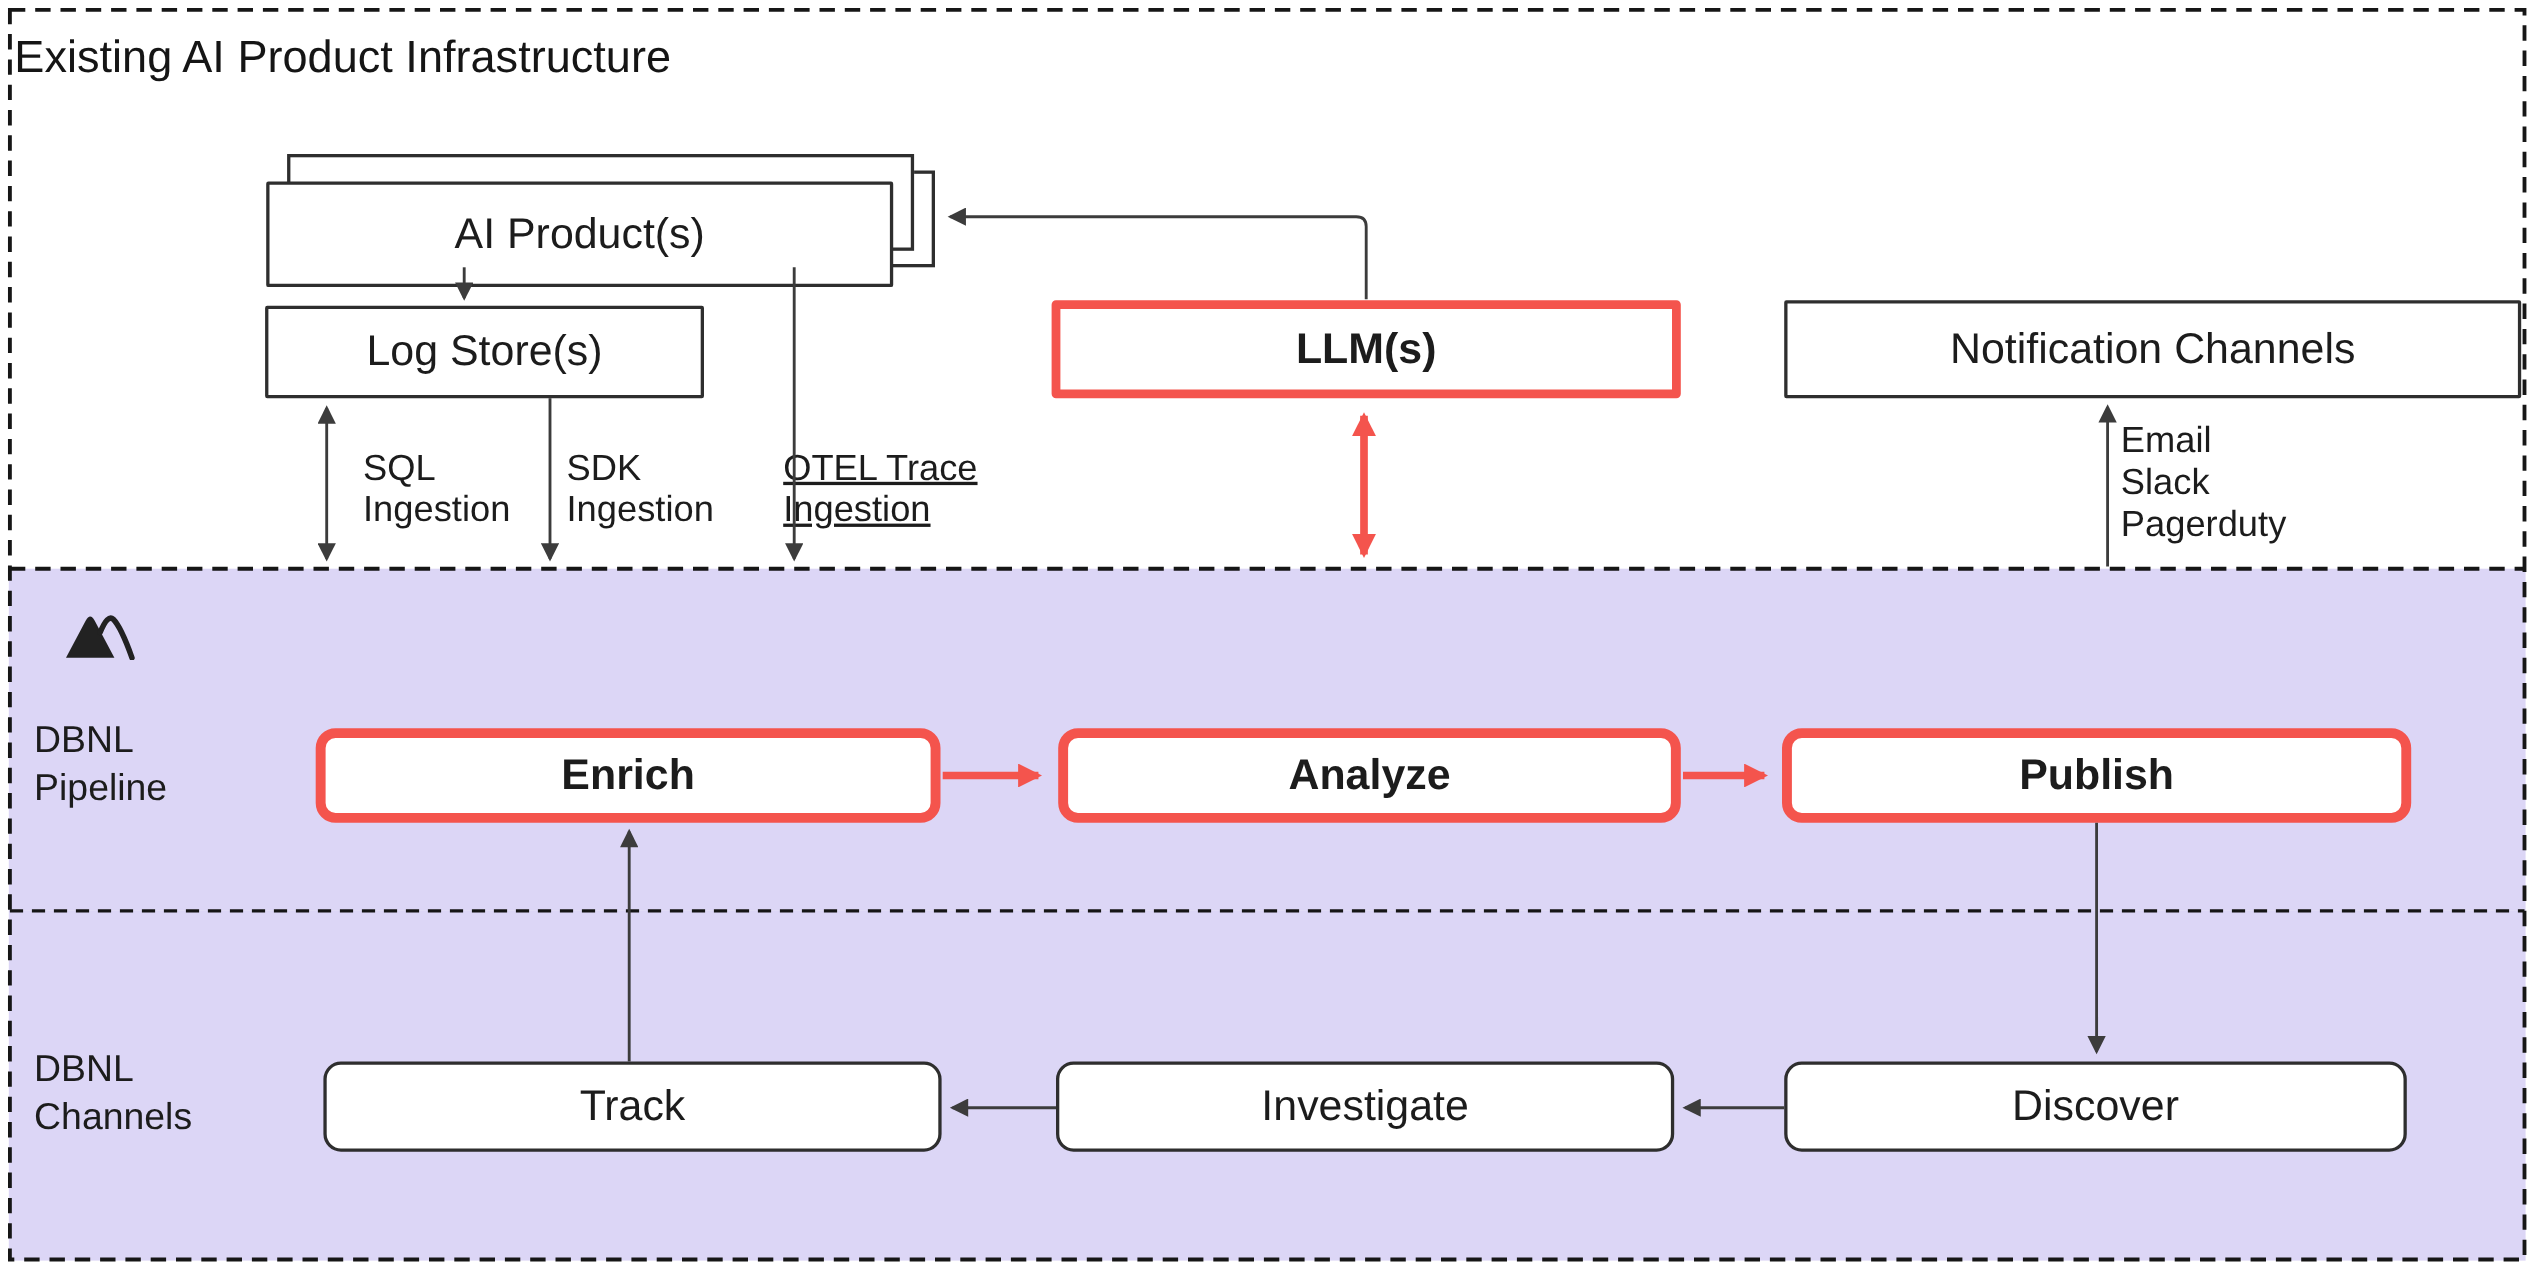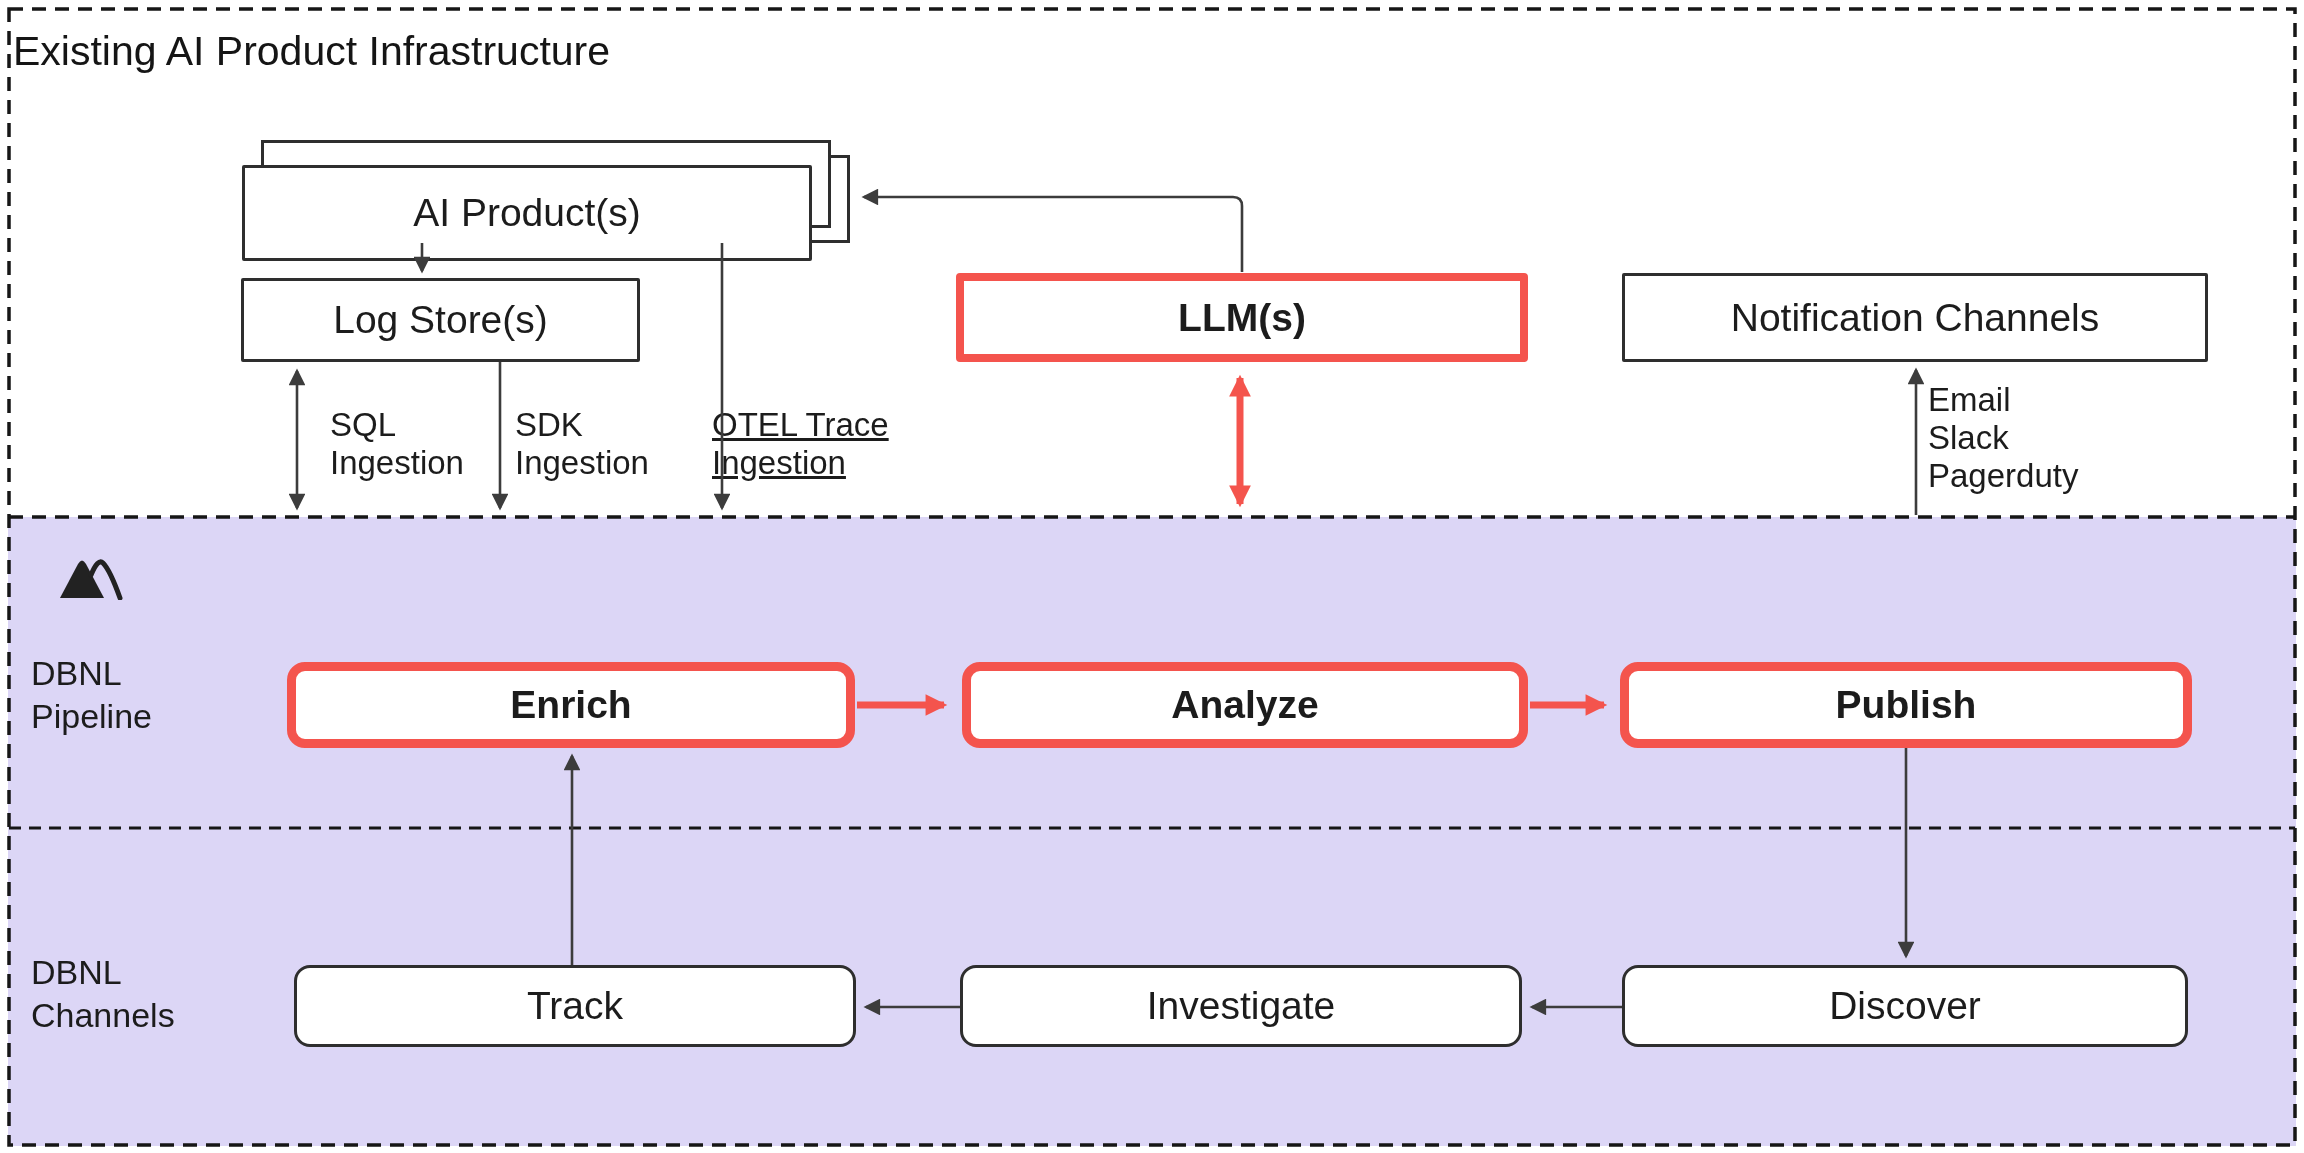--- a/index.html
+++ b/index.html
@@ -36,21 +36,21 @@
 </div>
 
 <div class="node" style="left:241px;top:278px;width:399px;height:84px;">
   <span>Log Store(s)</span>
 </div>
 
 <div class="node llm" style="left:956px;top:273px;width:572px;height:89px;">
   <span>LLM(s)</span>
 </div>
 
-<div class="node" style="left:1622px;top:273px;width:586px;height:89px;">
+<div class="node" style="left:1622px;top:273px;width:670px;height:89px;">
   <span>Notification Channels</span>
 </div>
 
 <div class="edge-label" style="left:330px;top:406px;">
   <div>SQL</div>
   <div>Ingestion</div>
 </div>
 <div class="edge-label" style="left:515px;top:406px;">
   <div>SDK</div>
   <div>Ingestion</div>

